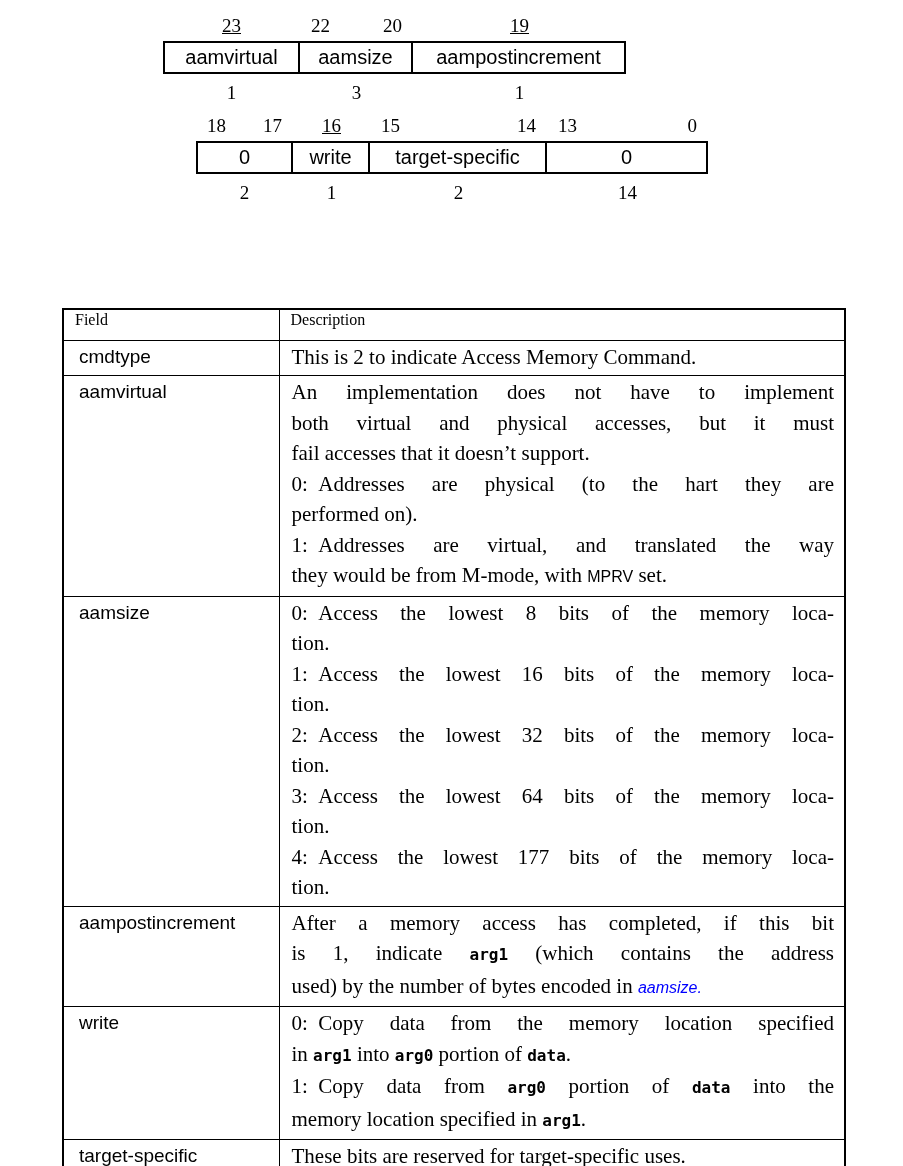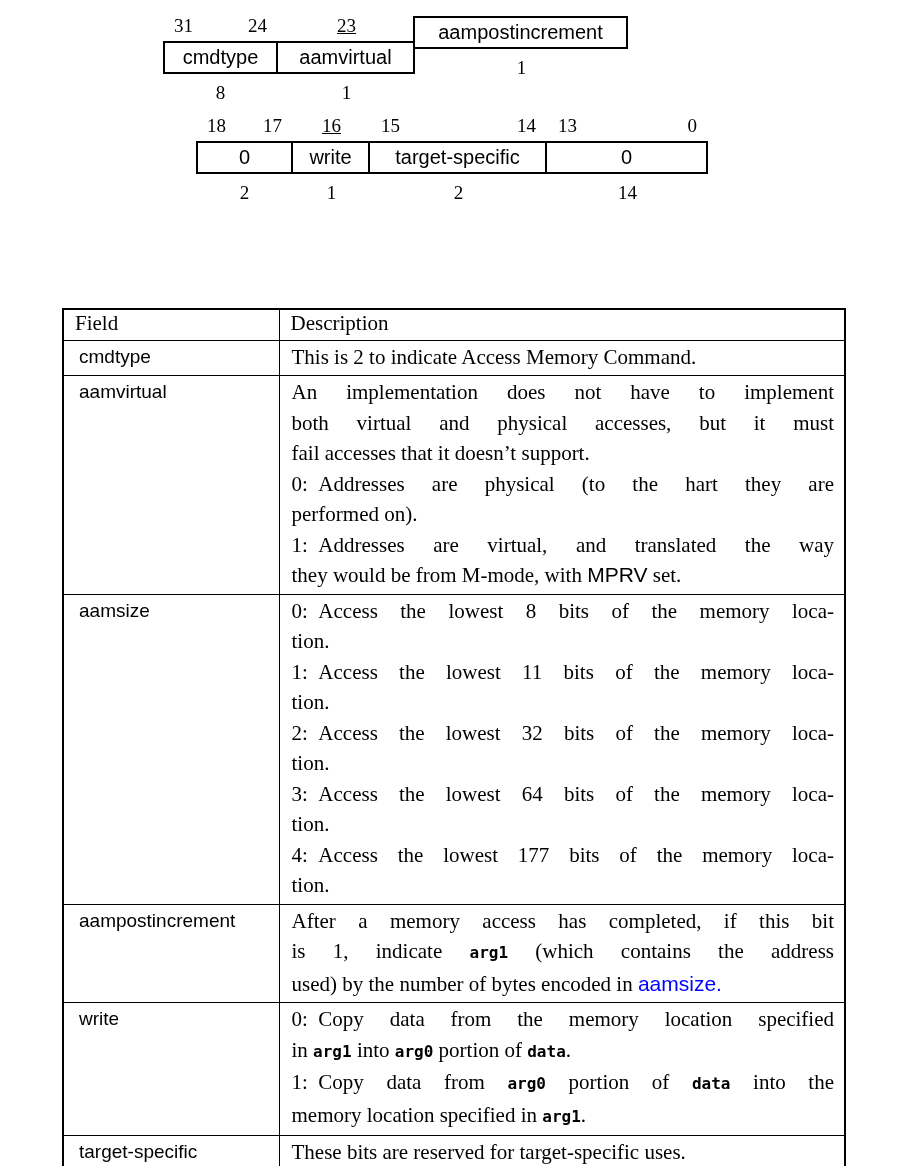--- a/index.html
+++ b/index.html
@@ -60,21 +60,21 @@
     border: 2.5px solid #000;
     table-layout: fixed;
   }
   .field-table th, .field-table td {
     border: 1.5px solid #000;
     vertical-align: top;
     box-sizing: border-box;
   }
   .field-table th {
     font-weight: normal;
-    font-size: 21px;
+    font-size: 16px;
     text-align: left;
     padding: 1px 8px 3px 11px;
     height: 31px;
   }
   th.field-col { width: 216px; }
   .field-cell {
     font-family: "Liberation Sans", sans-serif;
     font-size: 19px;
     padding: 5px 8px 2px 15px;
   }
@@ -86,46 +86,49 @@
   .line { line-height: 30.5px; }
   .line.j { text-align: justify; text-align-last: justify; }
 
   .mono {
     font-family: "DejaVu Sans Mono", monospace;
     font-weight: bold;
     font-size: 16px;
   }
   .sans, .link {
     font-family: "Liberation Sans", sans-serif;
-    font-size: 21px;
+    font-size: 16px;
   }
   .link { color: #0000ff; }
 </style>
 </head>
 <body>
 
 <div>
 
   <div class="bf-row" id="bf-row1">
-    <div class="bf-cell" style="width:115px">
-      <div class="bf-bits">
-        <span>31</span>
-        <span>24</span>
-      </div>
-      <div class="bf-box">cmdtype</div>
-      <div class="bf-width">8</div>
-    </div>
     <div class="bf-cell single" style="width:137px">
       <div class="bf-bits">
         <span>23</span>
       </div>
       <div class="bf-box">aamvirtual</div>
       <div class="bf-width">1</div>
     </div>
+    <div class="bf-cell" style="width:113px">
+      <div class="bf-bits">
+        <span>22</span>
+        <span>20</span>
+      </div>
+      <div class="bf-box">aamsize</div>
+      <div class="bf-width">3</div>
+    </div>
     <div class="bf-cell single" style="width:213px">
+      <div class="bf-bits">
+        <span>19</span>
+      </div>
       <div class="bf-box">aampostincrement</div>
       <div class="bf-width">1</div>
     </div>
   </div>
 
   <div class="bf-row" id="bf-row2">
     <div class="bf-cell" style="width:97px">
       <div class="bf-bits">
         <span>18</span>
         <span>17</span>
@@ -184,36 +187,36 @@
           <div class="line"><span>performed on).</span></div>
           <div class="line j"><span>1: Addresses are virtual, and translated the way</span></div>
           <div class="line"><span>they would be from M-mode, with </span><span class="sans">MPRV</span><span> set.</span></div>
         </td>
       </tr>
       <tr>
         <td class="field-cell">aamsize</td>
         <td class="desc-cell">
           <div class="line j"><span>0: Access the lowest 8 bits of the memory loca-</span></div>
           <div class="line"><span>tion.</span></div>
-          <div class="line j"><span>1: Access the lowest 11 bits of the memory loca-</span></div>
+          <div class="line j"><span>1: Access the lowest 16 bits of the memory loca-</span></div>
           <div class="line"><span>tion.</span></div>
           <div class="line j"><span>2: Access the lowest 32 bits of the memory loca-</span></div>
           <div class="line"><span>tion.</span></div>
           <div class="line j"><span>3: Access the lowest 64 bits of the memory loca-</span></div>
           <div class="line"><span>tion.</span></div>
           <div class="line j"><span>4: Access the lowest 177 bits of the memory loca-</span></div>
           <div class="line"><span>tion.</span></div>
         </td>
       </tr>
       <tr>
         <td class="field-cell">aampostincrement</td>
         <td class="desc-cell">
           <div class="line j"><span>After a memory access has completed, if this bit</span></div>
           <div class="line j"><span>is 1, indicate </span><span class="mono">arg1</span><span> (which contains the address</span></div>
-          <div class="line"><span>used) by the number of bytes encoded in </span><span class="link" style="color: rgb(0, 0, 255);">aamsize.</span></div>
+          <div class="line"><span>used) by the number of bytes encoded in </span><span class="link" style="color: rgb(0, 0, 255); font-style: italic;">aamsize.</span></div>
         </td>
       </tr>
       <tr>
         <td class="field-cell">write</td>
         <td class="desc-cell">
           <div class="line j"><span>0: Copy data from the memory location specified</span></div>
           <div class="line"><span>in </span><span class="mono">arg1</span><span> into </span><span class="mono">arg0</span><span> portion of </span><span class="mono">data</span><span>.</span></div>
           <div class="line j"><span>1: Copy data from </span><span class="mono">arg0</span><span> portion of </span><span class="mono">data</span><span> into the</span></div>
           <div class="line"><span>memory location specified in </span><span class="mono">arg1</span><span>.</span></div>
         </td>

